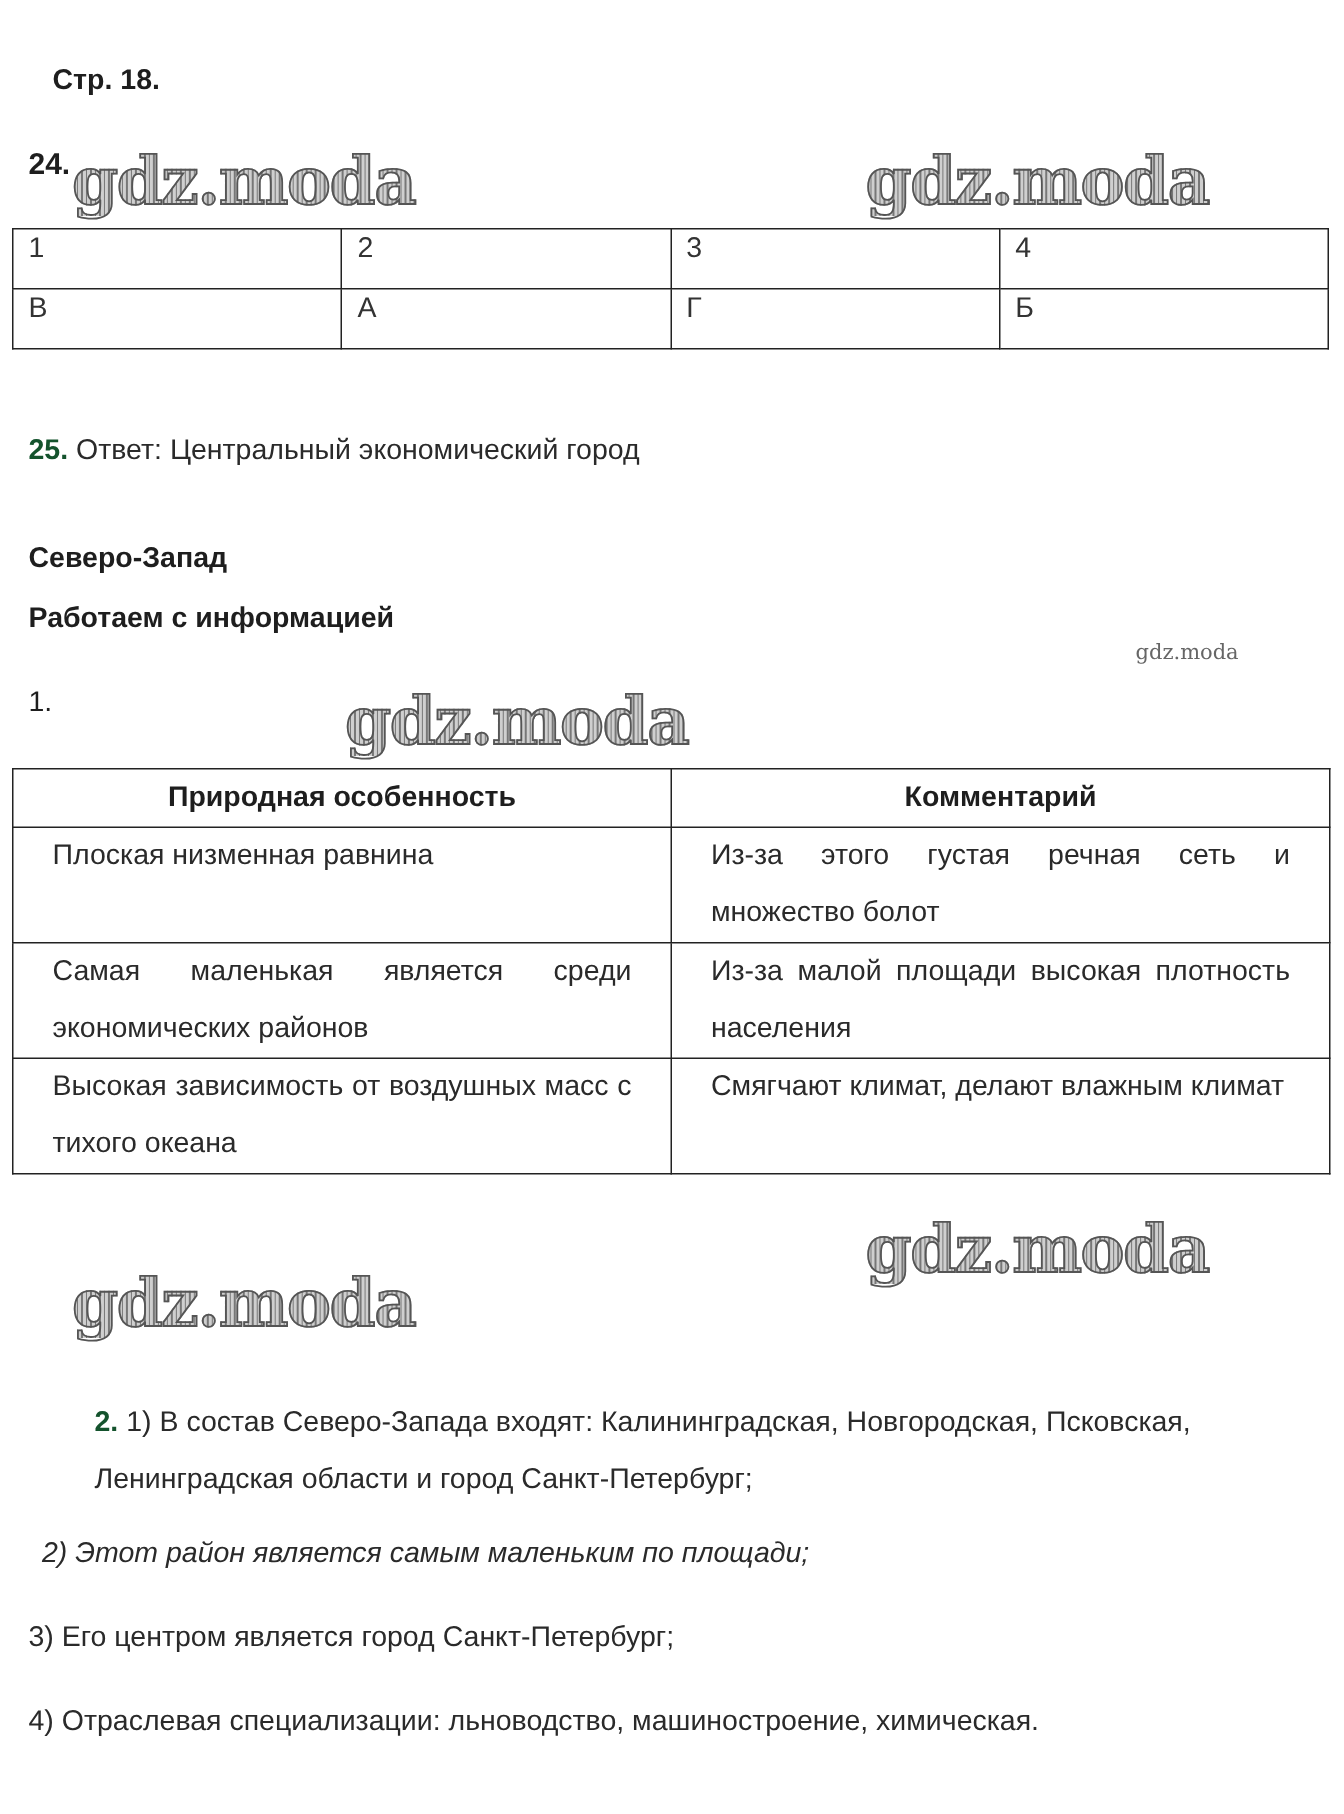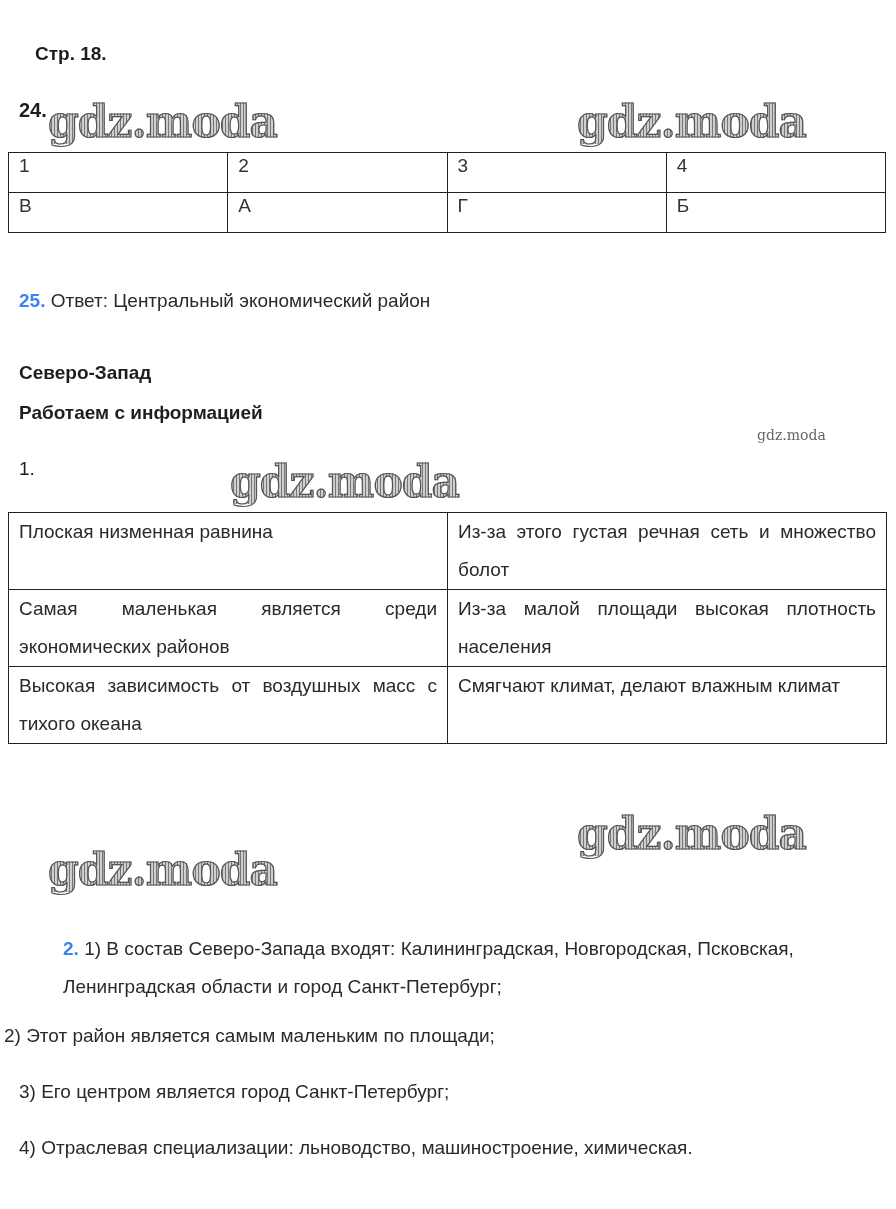--- a/index.html
+++ b/index.html
@@ -3,31 +3,31 @@
   <meta charset="utf-8">
   <style>
     html, body { margin: 0; padding: 0; background: #ffffff; }
     body {
       width: 896px; height: 1209px; position: relative; overflow: hidden;
       font-family: "Liberation Sans", sans-serif; color: #222;
     }
     .abs { position: absolute; }
     .heading { font-weight: bold; font-size: 19px; color: #1e1e1e; }
     .para { font-size: 19px; color: #2a2a2a; }
-    .para b { color: #3b82f6; }
+    .para b { color: #14532d; }
 
     table { border-collapse: collapse; position: absolute; table-layout: fixed; }
     td, th { border: 1.5px solid #222; padding: 0; vertical-align: top; }
 
     #t24 { left: 8px; top: 152px; width: 878px; }
     #t24 td { height: 37px; font-size: 19px; color: #333; padding: 2px 0 0 10px; }
 
     #t1 { left: 8px; top: 512px; width: 878px; }
     #t1 th { height: 38px; font-size: 19px; font-weight: bold; text-align: center; vertical-align: middle; color: #1e1e1e; }
-    #t1 td { height: 74px; font-size: 19px; line-height: 38px; color: #2a2a2a; padding: 0 10px; text-align: justify; text-align-last: left; }
+    #t1 td { height: 74px; font-size: 19px; line-height: 38px; color: #2a2a2a; padding: 0 26px; text-align: justify; text-align-last: left; }
 
     .wm {
       position: absolute; font-family: "DejaVu Serif", serif; font-weight: bold;
       font-size: 44px; letter-spacing: -1px; color: #9a9a9a;
       -webkit-text-stroke: 1.2px #555; line-height: 1;
       background: repeating-linear-gradient(90deg, #777 0 1px, #cfcfcf 1px 3px);
       -webkit-background-clip: text; background-clip: text;
       -webkit-text-fill-color: transparent;
     }
     .wm-small { position: absolute; font-family: "DejaVu Serif", serif; font-size: 14px; color: #666; }
@@ -49,50 +49,54 @@
   </tr>
   <tr>
     <td>В</td>
     <td>А</td>
     <td>Г</td>
     <td>Б</td>
   </tr>
 </tbody>
   </table>
 
-<div class="abs para" style="left:19px; top:290px;"><b>25.</b><span> Ответ: Центральный экономический район</span></div>
+<div class="abs para" style="left:19px; top:290px;"><b>25.</b><span> Ответ: Центральный экономический город</span></div>
 
 <div class="abs heading" style="left:19px; top:346px;margin-top:16px;">Северо-Запад</div>
 <div class="abs heading" style="left:19px; top:402px;">Работаем с информацией</div>
 
 <div class="abs para" style="left:19px; top:458px; color:#1e1e1e;">1.</div>
 
 <table id="t1">
   <colgroup>
       <col style="width:439px">
       <col style="width:439px">
     </colgroup>
   <tbody>
+      <tr>
+    <th>Природная особенность</th>
+    <th>Комментарий</th>
+  </tr>
   <tr>
     <td>Плоская низменная равнина</td>
     <td>Из-за этого густая речная сеть и множество болот</td>
   </tr>
   <tr>
     <td>Самая маленькая является среди экономических районов</td>
     <td>Из-за малой площади высокая плотность населения</td>
   </tr>
   <tr>
     <td>Высокая зависимость от воздушных масс с тихого океана</td>
     <td>Смягчают климат, делают влажным климат</td>
   </tr>
 </tbody>
   </table>
 
 <div class="abs para" style="left:19px; top:930px; width:860px; line-height:38px; font-size:19px;margin-left:44px;"><b>2.</b><span> 1) В состав Северо-Запада входят: Калининградская, Новгородская, Псковская, Ленинградская области и город Санкт-Петербург;</span></div>
-<div class="abs para" style="left:4px; top:1025px;">2) Этот район является самым маленьким по площади;</div>
+<div class="abs para" style="left:28px; top:1025px;font-style:italic;">2) Этот район является самым маленьким по площади;</div>
 <div class="abs para" style="left:19px; top:1081px;">3) Его центром является город Санкт-Петербург;</div>
 <div class="abs para" style="left:19px; top:1137px;">4) Отраслевая специализации: льноводство, машиностроение, химическая.</div>
 
 <div class="wm" style="left:48px; top:100px;">gdz.moda</div>
 <div class="wm" style="left:577px; top:100px;">gdz.moda</div>
 <div class="wm-small" style="left:757px; top:427px;">gdz.moda</div>
 <div class="wm" style="left:230px; top:460px;">gdz.moda</div>
 <div class="wm" style="left:577px; top:812px;">gdz.moda</div>
 <div class="wm" style="left:48px; top:848px;">gdz.moda</div>
 

